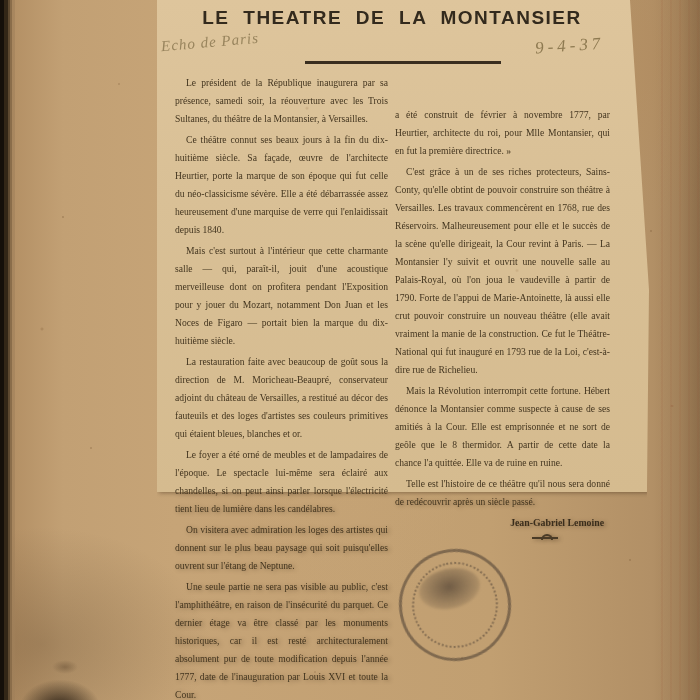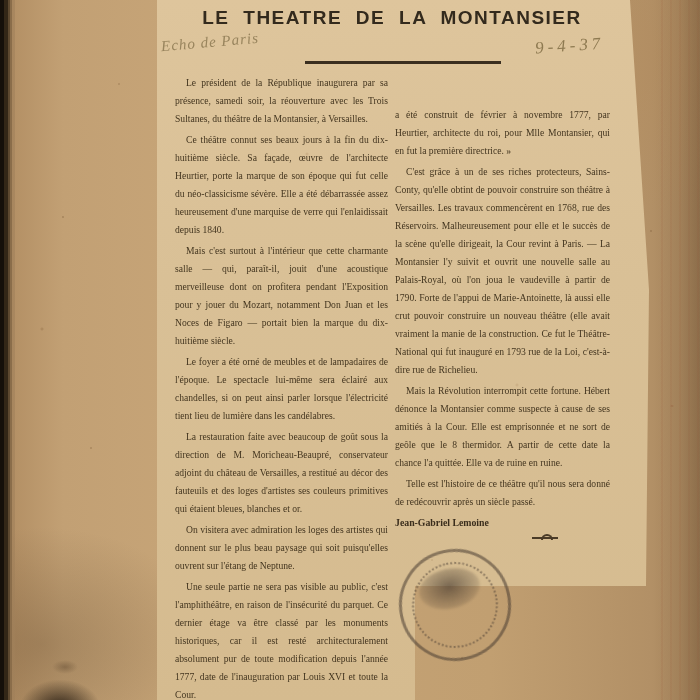--- a/index.html
+++ b/index.html
@@ -29,42 +29,42 @@
   .page-edge-right{position:absolute;right:0;top:0;width:46px;height:700px;pointer-events:none;
     background:
       repeating-linear-gradient(90deg, transparent 0 7px, rgba(150,82,52,.10) 7px 9px),
       linear-gradient(90deg, rgba(120,92,60,0) 0, rgba(120,92,60,.16) 55%, rgba(92,68,42,.34) 100%);}
   .corner-stain{position:absolute;left:20px;top:680px;width:80px;height:34px;
     background:radial-gradient(ellipse at 50% 85%, rgba(28,19,11,.9), rgba(28,19,11,0) 72%);}
   .small-stain{position:absolute;left:52px;top:660px;width:26px;height:14px;
     background:radial-gradient(ellipse, rgba(70,50,30,.35), transparent 70%);}
 
   .clipping{
-    position:absolute;left:157px;top:0;width:500px;height:700px;
+    position:absolute;left:157px;top:0;width:500px;height:492px;
     background:
       radial-gradient(3px 3px at 30% 22%, rgba(150,110,70,.30), transparent 70%),
       radial-gradient(3px 3px at 72% 55%, rgba(150,110,70,.25), transparent 70%),
       radial-gradient(2px 2px at 55% 80%, rgba(150,110,70,.30), transparent 70%),
       linear-gradient(180deg,#dec59c 0,#d9c096 40%,#d5bb8f 100%);
     clip-path:polygon(0 0, 473px 0, 492px 290px, 489px 586px, 258px 586px, 258px 700px, 0 700px);
     filter:drop-shadow(2px 1px 2px rgba(60,40,20,.45));
   }
   .headline{position:absolute;left:20px;width:430px;text-align:center;
     font-family:"Liberation Sans",sans-serif;font-weight:bold;color:#332a1d;}
   .headline.l1{top:7px;font-size:19px;letter-spacing:1.5px;word-spacing:7px;}
   .headline.l2{top:31px;font-size:18px;letter-spacing:2px;word-spacing:6px;}
   .title-rule{position:absolute;left:148px;top:61px;width:196px;height:3px;background:#3a2e1f;}
 
   .col{position:absolute;top:74px;font-size:9.6px;line-height:18px;color:#43351f;text-align:justify;}
   .col p{margin:0 0 3px 0;text-indent:11px;}
   .col-left{left:18px;width:213px;height:626px;overflow:hidden;}
   .col-right{left:238px;width:215px;}
   .col-right p:first-child{text-indent:0;margin-top:32px;}
 
-  .byline{text-align:left;font-weight:bold;font-size:9.8px;color:#3a2d1c;
+  .byline{text-align:right;font-weight:bold;font-size:9.8px;color:#3a2d1c;
     margin-top:3px;padding-right:6px;font-family:"Liberation Serif",serif;}
   .tailpiece{position:relative;width:26px;height:6px;margin:2px 52px 0 auto;}
   .tailpiece::before{content:"";position:absolute;left:0;top:3px;width:26px;height:2px;background:#4a3b27;}
   .tailpiece::after{content:"";position:absolute;left:9px;top:0;width:8px;height:4px;
     border:2px solid #4a3b27;border-bottom:none;border-radius:6px 6px 0 0;}
 
   .hand{font-style:italic;position:absolute;pointer-events:none;}
   .hand-pub{left:4px;top:34px;font-size:15px;letter-spacing:1px;color:#98845d;transform:rotate(-5deg);}
   .hand-date{left:378px;top:36px;font-size:17px;letter-spacing:4px;color:#8d7950;transform:rotate(-4deg);}
 
@@ -90,22 +90,22 @@
     <div class="headline l1">LE THEATRE DE LA MONTANSIER</div>
     <div class="title-rule"></div>
 
     <div class="hand hand-pub">Echo de Paris</div>
     <div class="hand hand-date">9-4-37</div>
 
     <div class="col col-left">
         <p>Le président de la République inaugurera par sa présence, samedi soir, la réouverture avec les Trois Sultanes, du théâtre de la Montansier, à Versailles.</p>
         <p>Ce théâtre connut ses beaux jours à la fin du dix-huitième siècle. Sa façade, œuvre de l'architecte Heurtier, porte la marque de son époque qui fut celle du néo-classicisme sévère. Elle a été débarrassée assez heureusement d'une marquise de verre qui l'enlaidissait depuis 1840.</p>
         <p>Mais c'est surtout à l'intérieur que cette charmante salle — qui, paraît-il, jouit d'une acoustique merveilleuse dont on profitera pendant l'Exposition pour y jouer du Mozart, notamment Don Juan et les Noces de Figaro — portait bien la marque du dix-huitième siècle.</p>
+        <p>La restauration faite avec beaucoup de goût sous la direction de M. Moricheau-Beaupré, conservateur adjoint du château de Versailles, a restitué au décor des fauteuils et des loges d'artistes ses couleurs primitives qui étaient bleues, blanches et or.</p>
         <p>Le foyer a été orné de meubles et de lampadaires de l'époque. Le spectacle lui-même sera éclairé aux chandelles, si on peut ainsi parler lorsque l'électricité tient lieu de lumière dans les candélabres.</p>
-        <p>La restauration faite avec beaucoup de goût sous la direction de M. Moricheau-Beaupré, conservateur adjoint du château de Versailles, a restitué au décor des fauteuils et des loges d'artistes ses couleurs primitives qui étaient bleues, blanches et or.</p>
         <p>On visitera avec admiration les loges des artistes qui donnent sur le plus beau paysage qui soit puisqu'elles ouvrent sur l'étang de Neptune.</p>
         <p>Une seule partie ne sera pas visible au public, c'est l'amphithéâtre, en raison de l'insécurité du parquet. Ce dernier étage va être classé par les monuments historiques, car il est resté architecturalement absolument pur de toute modification depuis l'année 1777, date de l'inauguration par Louis XVI et toute la Cour.</p>
         <p>Une plaque apposée sur la étage rap-</p>
       </div>
 
     <div class="col col-right">
       <div>
           <p>a été construit de février à novembre 1777, par Heurtier, architecte du roi, pour Mlle Montansier, qui en fut la première directrice. »</p>
           <p>C'est grâce à un de ses riches protecteurs, Sains-Conty, qu'elle obtint de pouvoir construire son théâtre à Versailles. Les travaux commencèrent en 1768, rue des Réservoirs. Malheureusement pour elle et le succès de la scène qu'elle dirigeait, la Cour revint à Paris. — La Montansier l'y suivit et ouvrit une nouvelle salle au Palais-Royal, où l'on joua le vaudeville à partir de 1790. Forte de l'appui de Marie-Antoinette, là aussi elle crut pouvoir construire un nouveau théâtre (elle avait vraiment la manie de la construction. Ce fut le Théâtre-National qui fut inauguré en 1793 rue de la Loi, c'est-à-dire rue de Richelieu.</p>
           <p>Mais la Révolution interrompit cette fortune. Hébert dénonce la Montansier comme suspecte à cause de ses amitiés à la Cour. Elle est emprisonnée et ne sort de geôle que le 8 thermidor. A partir de cette date la chance l'a quittée. Elle va de ruine en ruine.</p>

